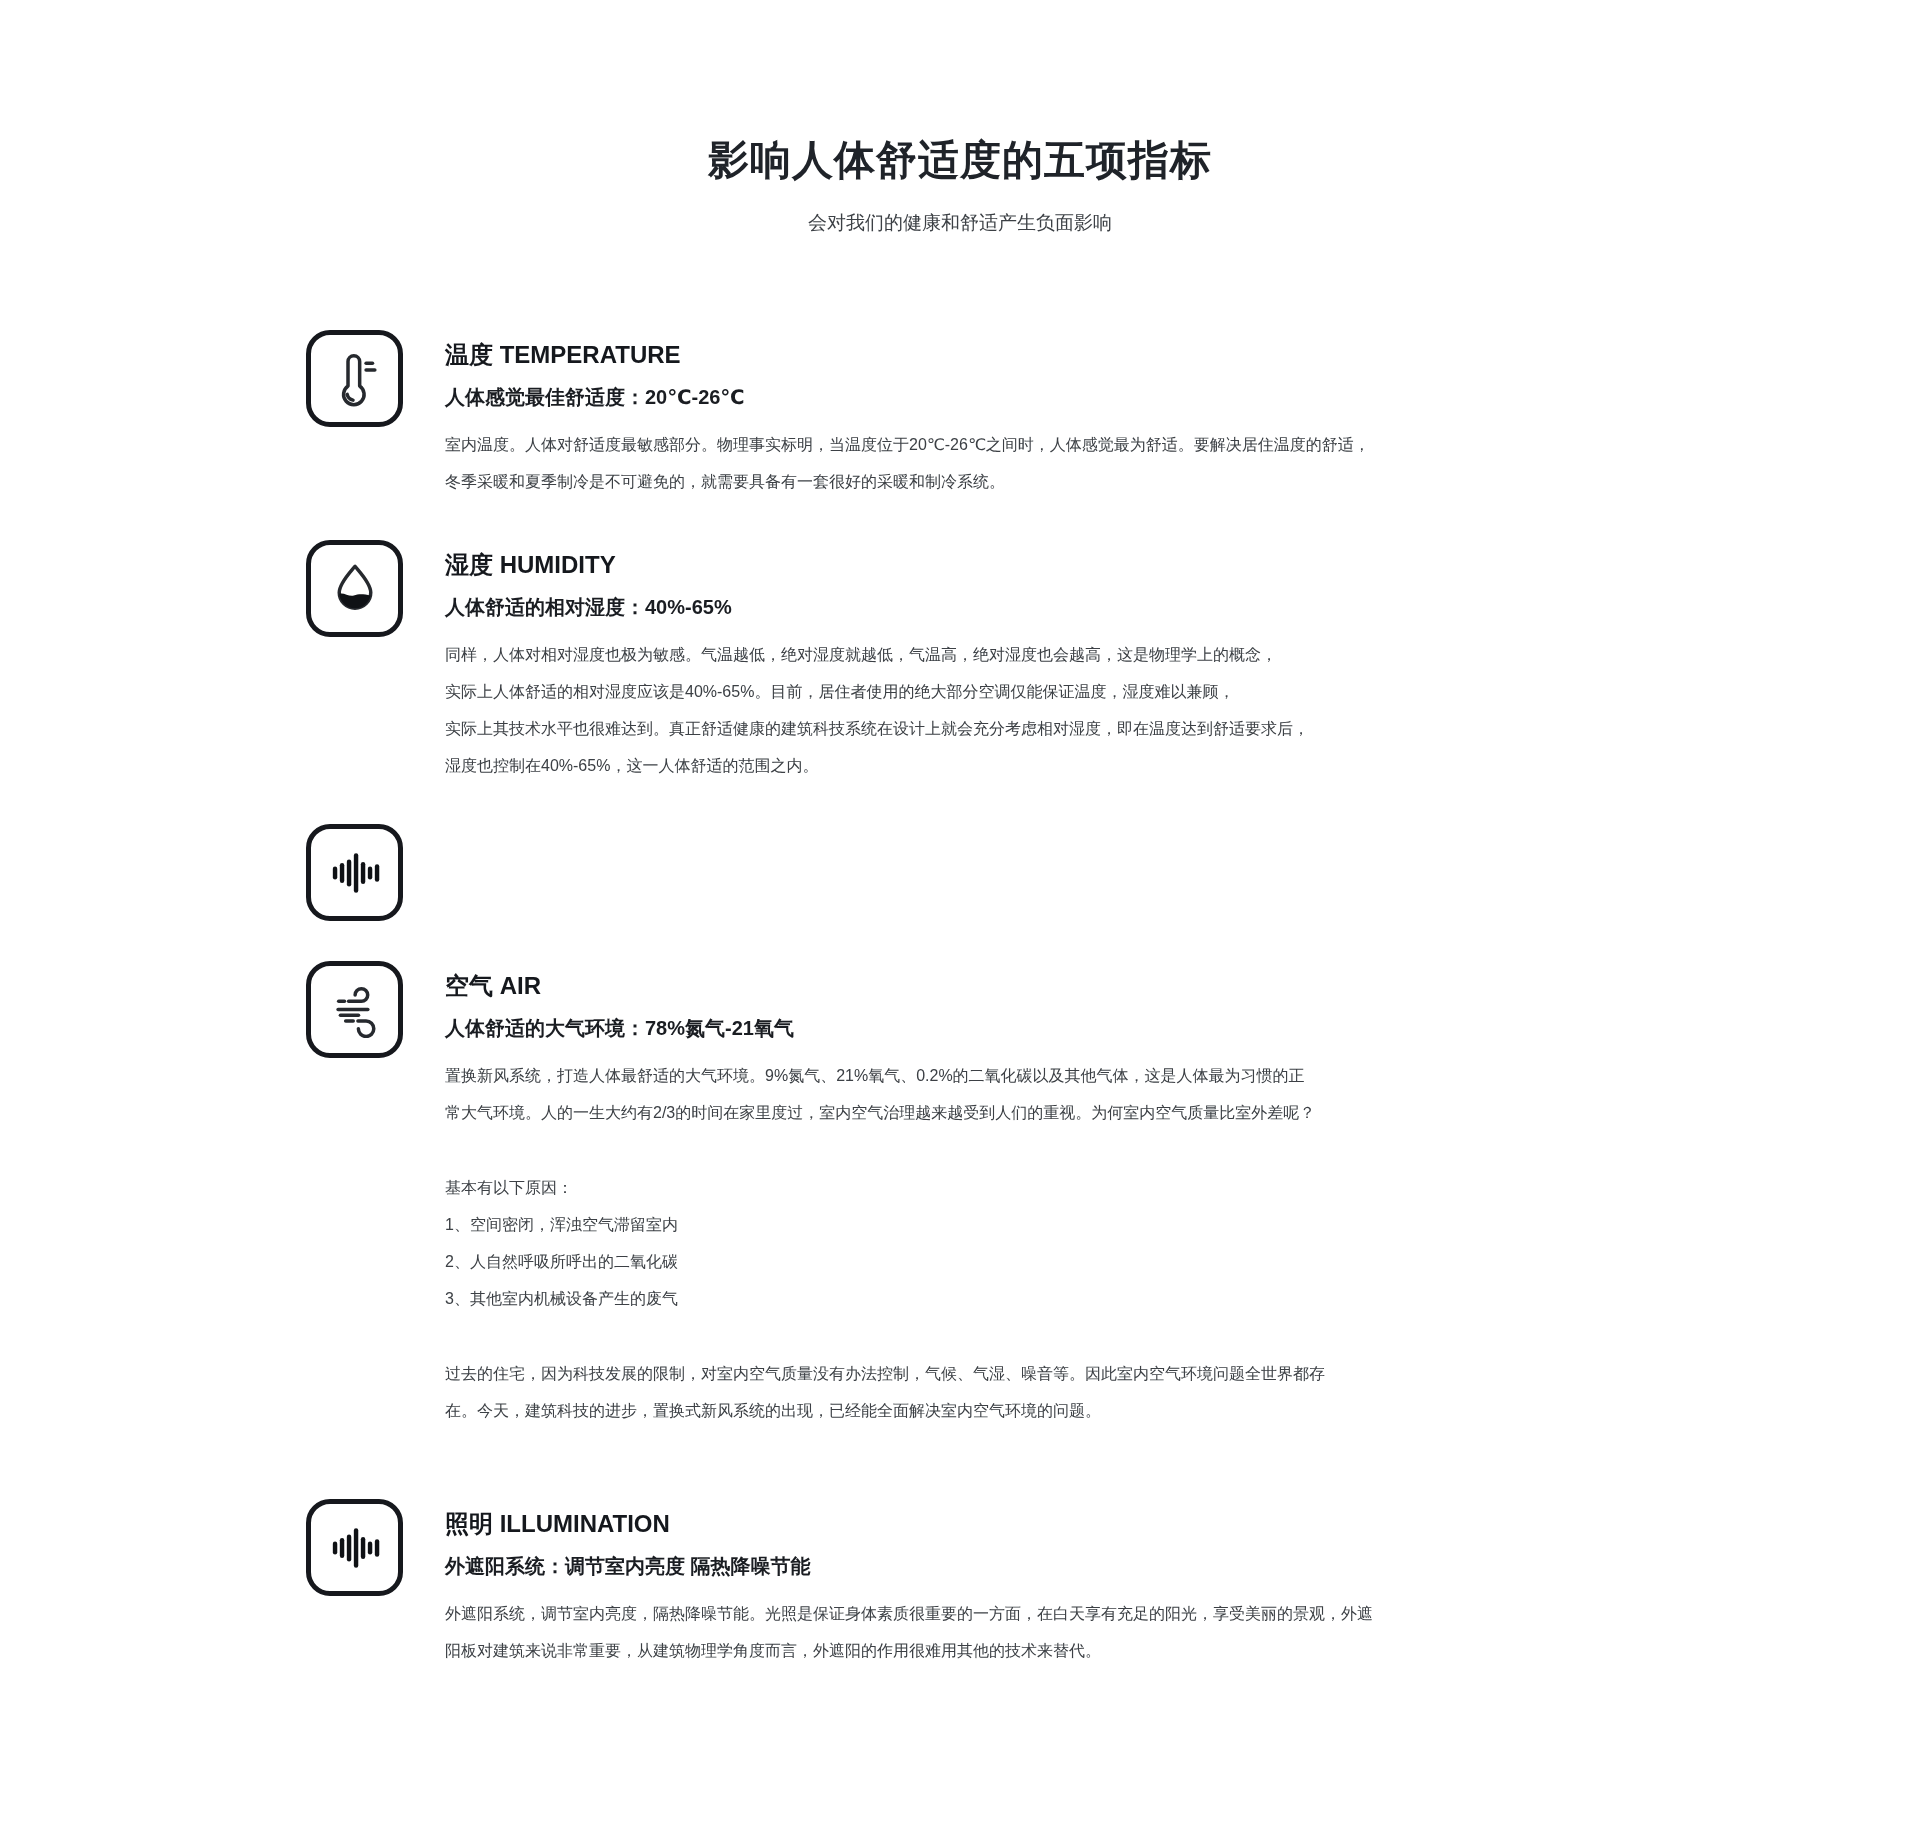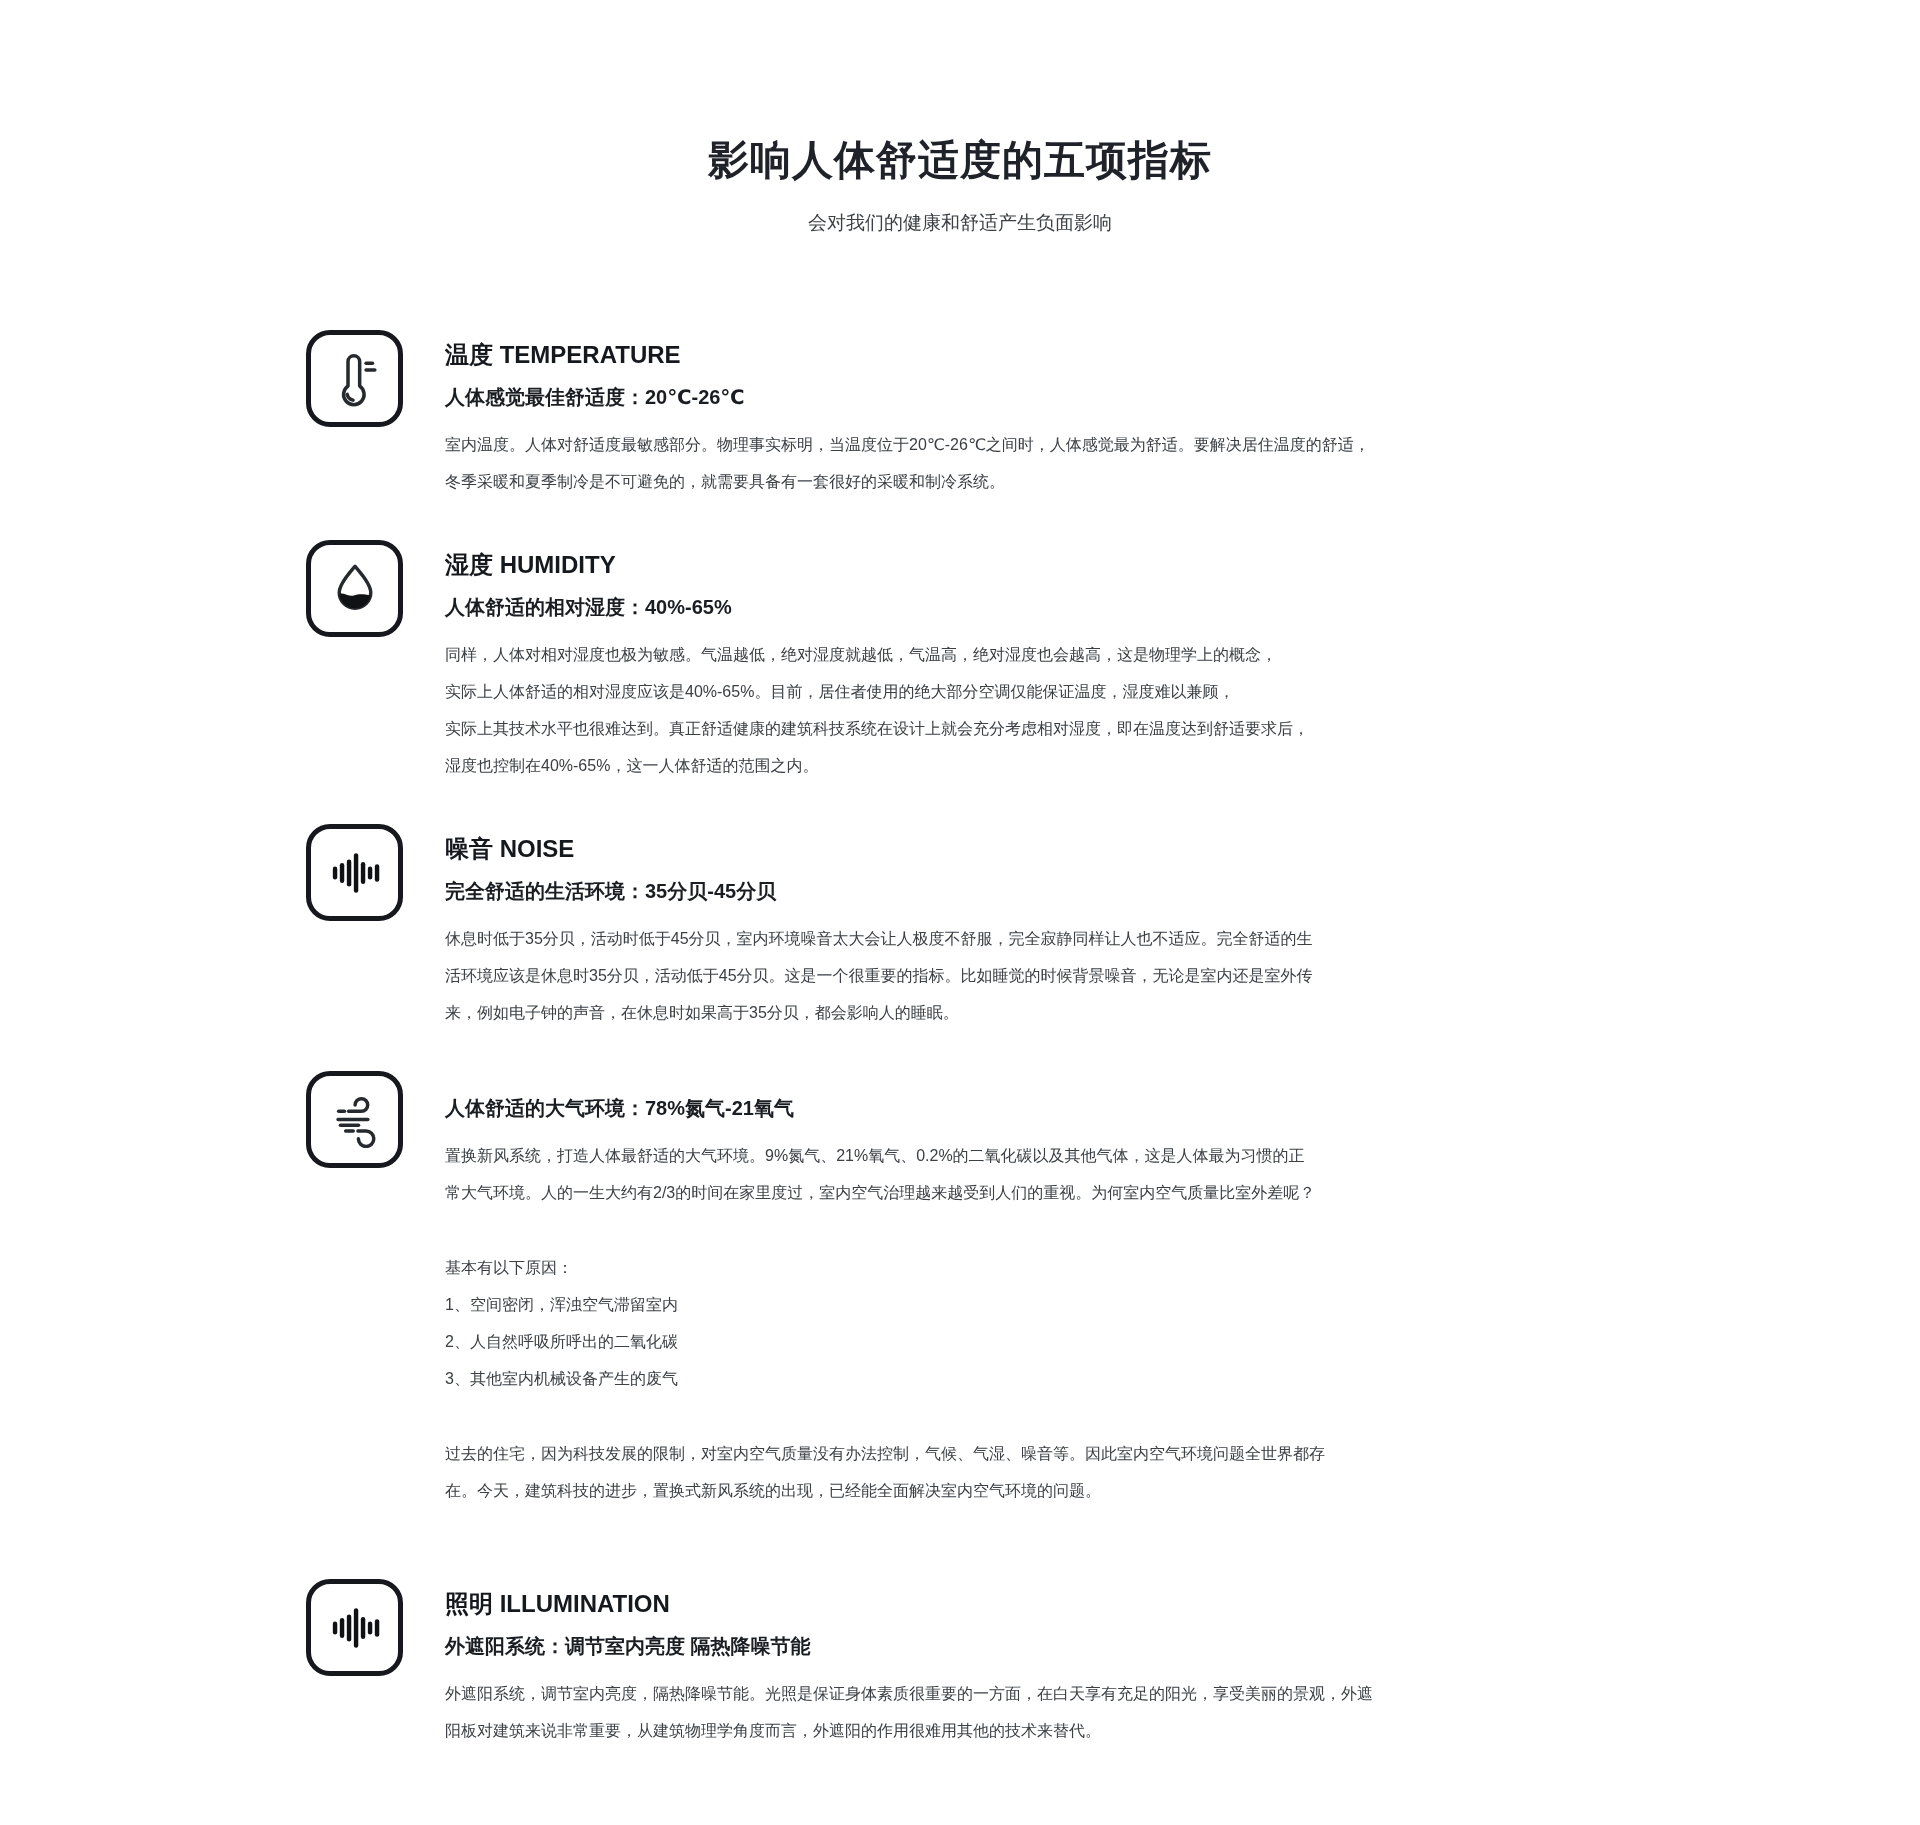--- a/index.html
+++ b/index.html
@@ -144,41 +144,35 @@
         <svg width="56" height="56" viewBox="0 0 48 48">
           <rect class="icon-fill" x="5" y="18.5" width="3.8" height="11" rx="1.9"></rect>
           <rect class="icon-fill" x="11" y="15.5" width="3.8" height="17" rx="1.9"></rect>
           <rect class="icon-fill" x="17" y="12.5" width="3.8" height="23" rx="1.9"></rect>
           <rect class="icon-fill" x="23" y="7" width="3.8" height="34" rx="1.9"></rect>
           <rect class="icon-fill" x="29" y="14.5" width="3.8" height="19" rx="1.9"></rect>
           <rect class="icon-fill" x="35" y="18.5" width="3.8" height="11" rx="1.9"></rect>
           <rect class="icon-fill" x="41" y="16.5" width="3.8" height="15" rx="1.9"></rect>
         </svg>
       </div>
-      <div class="section-text">
-        <h2 class="section-title">噪音 NOISE</h2>
-        <h3 class="section-highlight">完全舒适的生活环境：35分贝-45分贝</h3>
-        <p class="section-paragraph">休息时低于35分贝，活动时低于45分贝，室内环境噪音太大会让人极度不舒服，完全寂静同样让人也不适应。完全舒适的生
-活环境应该是休息时35分贝，活动低于45分贝。这是一个很重要的指标。比如睡觉的时候背景噪音，无论是室内还是室外传
-来，例如电子钟的声音，在休息时如果高于35分贝，都会影响人的睡眠。</p>
-      </div>
     </section>
 
     <section class="section section--air">
       <div class="icon-box">
         <svg width="56" height="56" viewBox="0 0 48 48">
           <path class="icon-stroke" stroke-width="2.6" d="M10 16.5 h5"></path>
           <path class="icon-stroke" stroke-width="2.6" d="M18.5 16.5 h11 a5.4 5.4 0 1 0 -5.4 -5.4"></path>
           <path class="icon-stroke" stroke-width="2.6" d="M9.5 23.5 h25.5"></path>
           <path class="icon-stroke" stroke-width="2.6" d="M11.5 28.5 h15.5"></path>
           <path class="icon-stroke" stroke-width="2.6" d="M16 33.5 h6.5"></path>
           <path class="icon-stroke" stroke-width="2.6" d="M26.5 33.5 h7 a6.6 6.6 0 1 1 -6.6 6.6"></path>
         </svg>
       </div>
       <div class="section-text">
+        <h2 class="section-title">空气 AIR</h2>
         <h3 class="section-highlight">人体舒适的大气环境：78%氮气-21氧气</h3>
         <p class="section-paragraph">置换新风系统，打造人体最舒适的大气环境。9%氮气、21%氧气、0.2%的二氧化碳以及其他气体，这是人体最为习惯的正
 常大气环境。人的一生大约有2/3的时间在家里度过，室内空气治理越来越受到人们的重视。为何室内空气质量比室外差呢？</p>
         <p class="section-paragraph">基本有以下原因：
 1、空间密闭，浑浊空气滞留室内
 2、人自然呼吸所呼出的二氧化碳
 3、其他室内机械设备产生的废气</p>
         <p class="section-paragraph">过去的住宅，因为科技发展的限制，对室内空气质量没有办法控制，气候、气湿、噪音等。因此室内空气环境问题全世界都存
 在。今天，建筑科技的进步，置换式新风系统的出现，已经能全面解决室内空气环境的问题。</p>
       </div>

